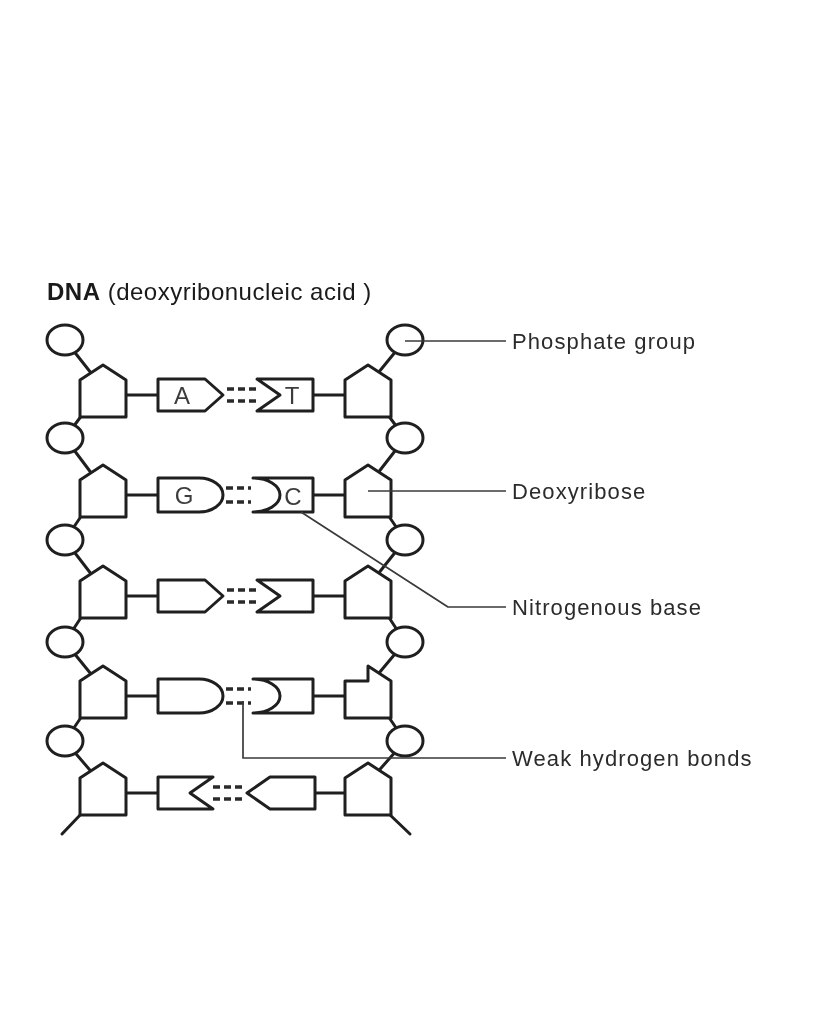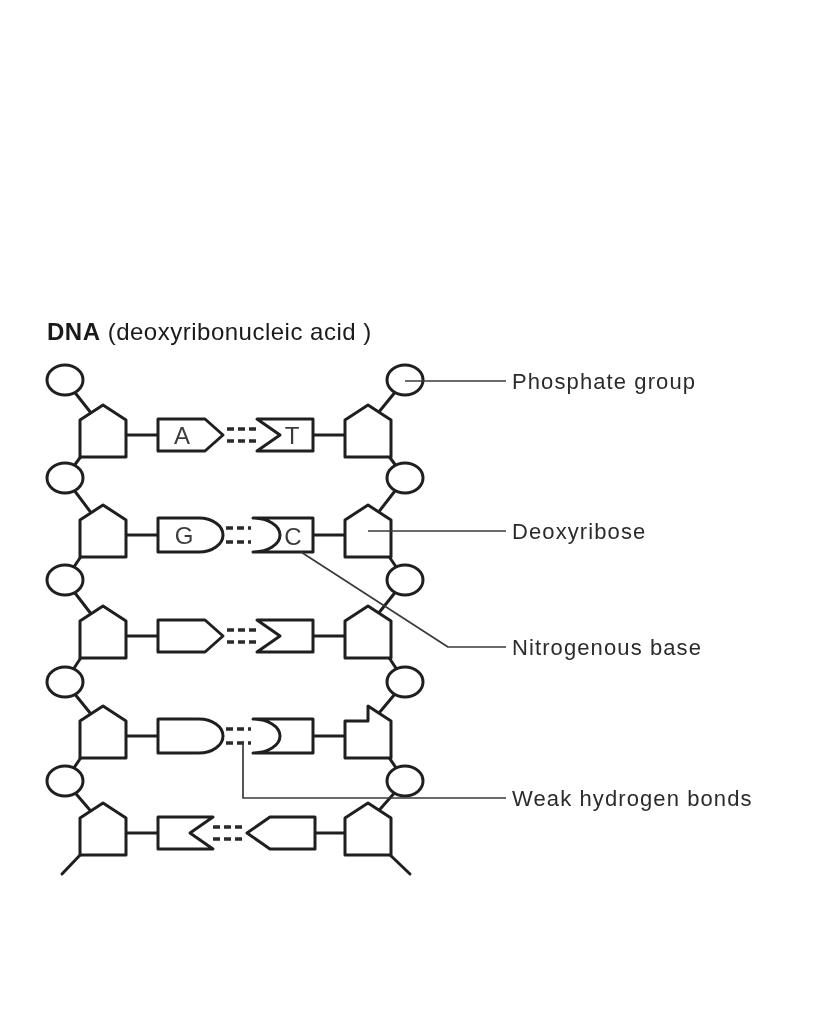--- a/index.html
+++ b/index.html
@@ -2,21 +2,20 @@
 <html><head>
 <meta charset="utf-8">
 <style>
   html,body { margin:0; padding:0; background:#fff; }
   .canvas {
     position:relative;
     width:819px; height:876px;
     background:#ffffff;
     font-family:"Liberation Sans", sans-serif;
     overflow:hidden;
-    margin-top:40px;
   }
   svg { display:block; }
   .shape  { fill:#ffffff; stroke:#1f1f1f; stroke-width:3; stroke-linejoin:round; }
   .strand { stroke:#1f1f1f; stroke-width:3; stroke-linecap:round; fill:none; }
   .rungline { stroke:#1f1f1f; stroke-width:3; fill:none; }
   .bond   { stroke:#2a2a2a; stroke-width:3.5; stroke-dasharray:7 4; fill:none; }
   .leader { stroke:#3a3a3a; stroke-width:1.7; fill:none; stroke-linejoin:round; }
   .title-text { font-size:24px; fill:#1a1a1a; letter-spacing:0.5px; }
   .title-bold { font-weight:bold; }
   .lbl { font-size:22px; fill:#2b2b2b; letter-spacing:1.1px; }

